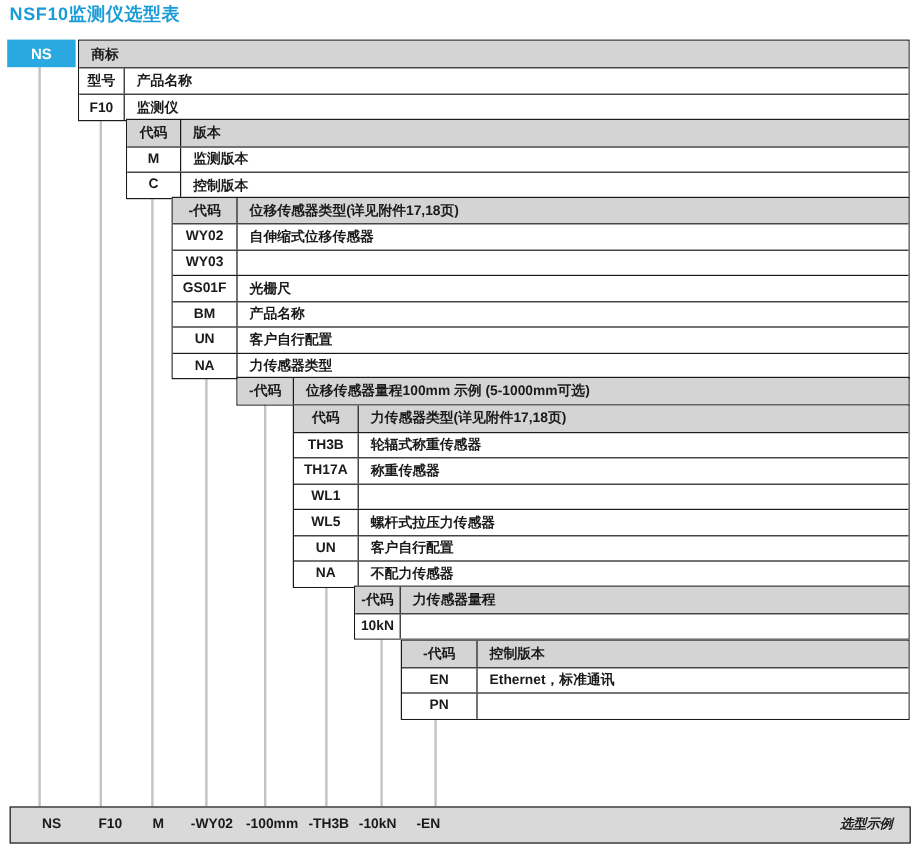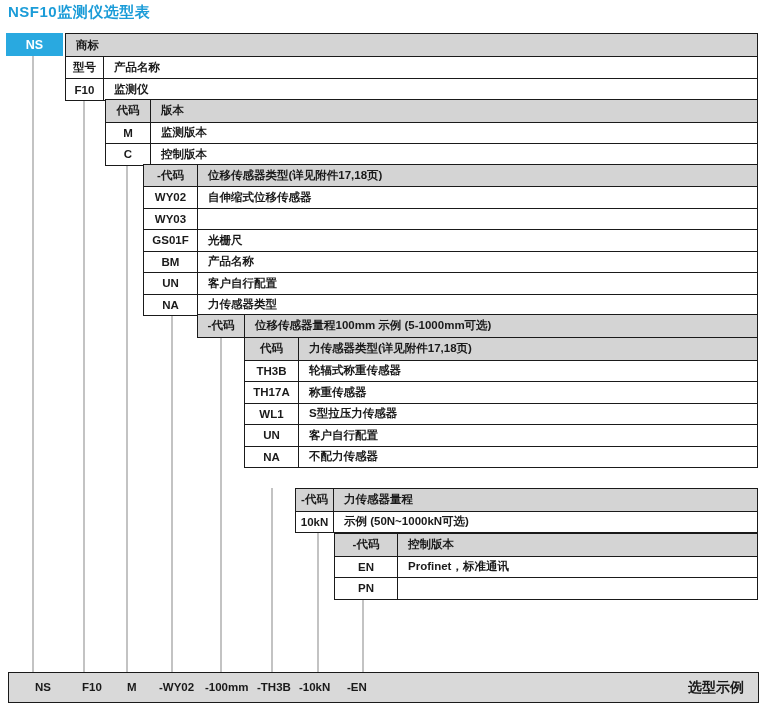--- a/index.html
+++ b/index.html
@@ -36,21 +36,21 @@
   #t3{left:197px; top:314px;   width:561px;} #t3 .cell.code{width:47px;}
   #t4{left:244px; top:337px;   width:514px;} #t4 .cell.code{width:54px;}
   #t5{left:295px; top:488px;   width:463px;} #t5 .cell.code{width:38px;}
   #t6{left:334px; top:533px;   width:424px;} #t6 .cell.code{width:63px;}
 
   .bar{position:absolute; left:8px; top:672px; width:751px; height:31px;
        background:var(--bar); border:1.5px solid var(--border); z-index:2;}
   .bar .bc{position:absolute; top:0; height:28px; line-height:28px;
            font-size:11.5px; font-weight:bold; color:var(--ink);}
   .bar .bar-label{position:absolute; right:14px; top:0; height:28px; line-height:28px;
-           font-size:14px; font-weight:bold; color:var(--ink);}
+           font-size:11px; font-weight:bold; color:var(--ink);font-style:italic;}
 </style>
 </head>
 <body>
 
 <div class="page">
 
   <div class="title">NSF10监测仪选型表</div>
 
   <div class="line" style="left:32px;  top:56px;  height:616px;"></div>
   <div class="line" style="left:83px;  top:99px;  height:573px;"></div>
@@ -133,49 +133,51 @@
       <div class="row">
         <div class="cell code">TH3B</div>
         <div class="cell desc">轮辐式称重传感器</div>
       </div>
       <div class="row">
         <div class="cell code">TH17A</div>
         <div class="cell desc">称重传感器</div>
       </div>
       <div class="row">
         <div class="cell code">WL1</div>
-        <div class="cell desc">S型拉压力传感器</div>
+      </div>
+      <div class="row">
+        <div class="cell code">WL5</div>
+        <div class="cell desc">螺杆式拉压力传感器</div>
       </div>
       <div class="row">
         <div class="cell code">UN</div>
         <div class="cell desc">客户自行配置</div>
       </div>
       <div class="row">
         <div class="cell code">NA</div>
         <div class="cell desc">不配力传感器</div>
       </div>
     </div>
   <div class="tbl" id="t5">
       <div class="row header">
         <div class="cell code">-代码</div>
         <div class="cell desc">力传感器量程</div>
       </div>
       <div class="row">
         <div class="cell code">10kN</div>
-        <div class="cell desc">示例 (50N~1000kN可选)</div>
       </div>
     </div>
   <div class="tbl" id="t6">
       <div class="row header">
         <div class="cell code">-代码</div>
         <div class="cell desc">控制版本</div>
       </div>
       <div class="row">
         <div class="cell code">EN</div>
-        <div class="cell desc">Profinet，标准通讯</div>
+        <div class="cell desc">Ethernet，标准通讯</div>
       </div>
       <div class="row">
         <div class="cell code">PN</div>
       </div>
     </div>
 
   <div class="bar">
     <span class="bc" style="left:26px">NS</span>
     <span class="bc" style="left:73px">F10</span>
     <span class="bc" style="left:118px">M</span>

